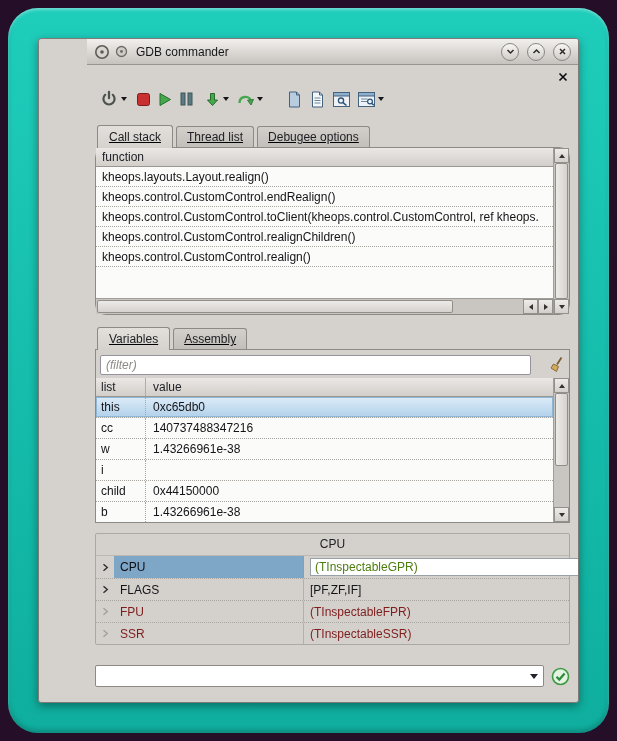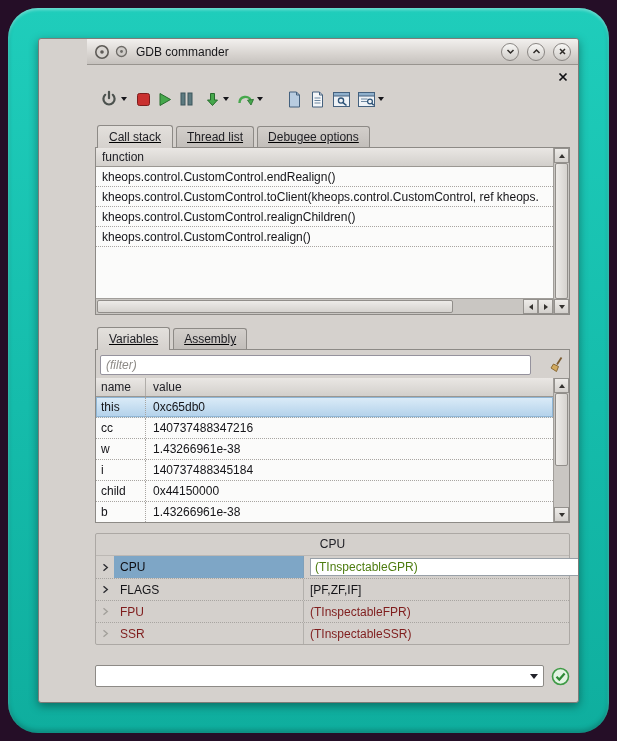--- a/index.html
+++ b/index.html
@@ -52,21 +52,21 @@
     background:linear-gradient(180deg,#d3cfcb,#c2beba);
     border:1px solid #8d8a86; border-bottom:none; border-radius:3px 3px 0 0; margin-right:3px;
   }
   .tab.active {
     background:linear-gradient(180deg,#e3e0dc,#d5d1cd);
     padding:4px 11px; margin-bottom:-1px; z-index:3;
   }
   .tabbar2 { margin-top:12px; }
   
   .pane { position:relative; border:1px solid #8d8a86; background:#d5d1cd; z-index:1; }
-  .pane.callstack { height:168px; }
+  .pane.callstack { height:168px;border-radius:11px; }
   .cs-content { position:absolute; left:0; top:0; right:16px; bottom:16px;
                 display:flex; flex-direction:column; overflow:hidden; background:#fbfbfa; }
   .list-header {
     flex:0 0 19px; display:flex; align-items:center; padding:0 6px;
     background:linear-gradient(180deg,#eae7e4,#d2cfcb);
     border-bottom:1px solid #9a9792; font-size:12px; color:#212127;
   }
   .cs-row {
     flex:0 0 20px; display:flex; align-items:center; padding:0 6px;
     font-size:12px; color:#141418; background:#fbfbfa;
@@ -262,20 +262,21 @@
 
       <div class="tabbar">
         <div class="tab active">Call stack</div>
         <div class="tab">Thread list</div>
         <div class="tab">Debugee options</div>
       </div>
 
       <div class="pane callstack">
         <div class="cs-content">
           <div class="list-header">function</div>
+          <div class="cs-row">kheops.layouts.Layout.realign()</div>
           <div class="cs-row">kheops.control.CustomControl.endRealign()</div>
           <div class="cs-row">kheops.control.CustomControl.toClient(kheops.control.CustomControl, ref kheops.</div>
           <div class="cs-row">kheops.control.CustomControl.realignChildren()</div>
           <div class="cs-row">kheops.control.CustomControl.realign()</div>
         </div>
         <div class="vsb">
           <div class="sb-btn">
               <span class="ar-up"></span>
             </div>
           <div class="sb-track">
@@ -307,38 +308,37 @@
           <input class="filter-input" placeholder="(filter)" style="">
           <span class="tool">
             <svg width="17" height="17">
                 <line x1="12.5" y1="1.5" x2="8" y2="8.5" stroke="#7c5c30" stroke-width="1.8"></line>
                 <path d="M4.5 8 L9.5 10.5 L7.5 15.5 L2 12 Z" fill="#d2aa5e" stroke="#8a6a36"></path>
               </svg>
           </span>
         </div>
         <div class="var-table">
           <div class="var-hrow">
-            <div class="var-hname">name</div>
+            <div class="var-hname">list</div>
             <div class="var-hvalue">value</div>
           </div>
           <div class="var-row selected">
             <div class="var-name">this</div>
             <div class="var-value">0xc65db0</div>
           </div>
           <div class="var-row">
             <div class="var-name">cc</div>
             <div class="var-value">140737488347216</div>
           </div>
           <div class="var-row">
             <div class="var-name">w</div>
             <div class="var-value">1.43266961e-38</div>
           </div>
           <div class="var-row">
             <div class="var-name">i</div>
-            <div class="var-value">140737488345184</div>
           </div>
           <div class="var-row">
             <div class="var-name">child</div>
             <div class="var-value">0x44150000</div>
           </div>
           <div class="var-row">
             <div class="var-name">b</div>
             <div class="var-value">1.43266961e-38</div>
           </div>
         </div>

